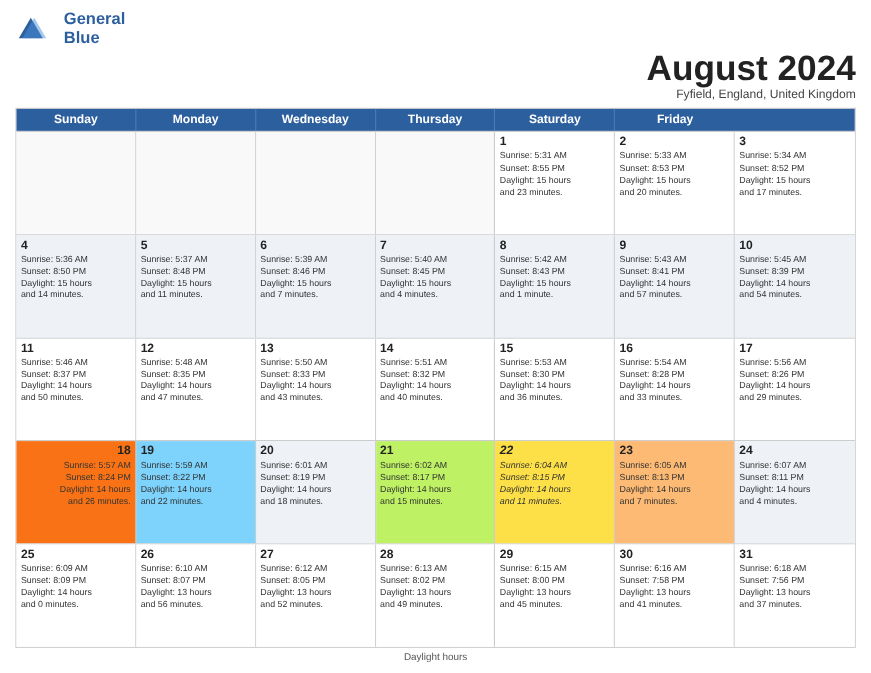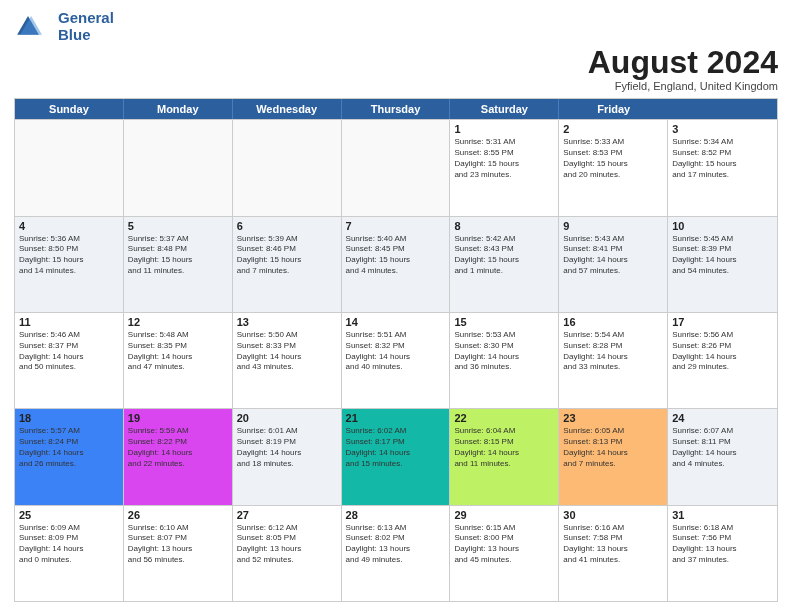--- a/index.html
+++ b/index.html
@@ -266,49 +266,49 @@
           </div>
           <div class="cal-cell">
             <div class="day-number">17</div>
             <div class="day-info" style="white-space: pre-line;">Sunrise: 5:56 AM
 Sunset: 8:26 PM
 Daylight: 14 hours
 and 29 minutes.</div>
           </div>
         </div>
         <div class="cal-row">
-          <div class="cal-cell" style="background: #3b82f6;">
+          <div class="cal-cell" style="background: #f97316; text-align: right;">
             <div class="day-number">18</div>
             <div class="day-info" style="white-space: pre-line;">Sunrise: 5:57 AM
 Sunset: 8:24 PM
 Daylight: 14 hours
 and 26 minutes.</div>
           </div>
-          <div class="cal-cell" style="background: #d946ef;">
+          <div class="cal-cell" style="background: #7dd3fc;">
             <div class="day-number">19</div>
             <div class="day-info" style="white-space: pre-line;">Sunrise: 5:59 AM
 Sunset: 8:22 PM
 Daylight: 14 hours
 and 22 minutes.</div>
           </div>
           <div class="cal-cell" style="background: rgb(238, 242, 247);">
             <div class="day-number">20</div>
             <div class="day-info" style="white-space: pre-line;">Sunrise: 6:01 AM
 Sunset: 8:19 PM
 Daylight: 14 hours
 and 18 minutes.</div>
           </div>
-          <div class="cal-cell" style="background: #14b8a6;">
+          <div class="cal-cell" style="background: #bef264;">
             <div class="day-number">21</div>
             <div class="day-info" style="white-space: pre-line;">Sunrise: 6:02 AM
 Sunset: 8:17 PM
 Daylight: 14 hours
 and 15 minutes.</div>
           </div>
-          <div class="cal-cell" style="background: #bef264;">
+          <div class="cal-cell" style="background: #fde047; font-style: italic;">
             <div class="day-number">22</div>
             <div class="day-info" style="white-space: pre-line;">Sunrise: 6:04 AM
 Sunset: 8:15 PM
 Daylight: 14 hours
 and 11 minutes.</div>
           </div>
           <div class="cal-cell" style="background: #fdba74;">
             <div class="day-number">23</div>
             <div class="day-info" style="white-space: pre-line;">Sunrise: 6:05 AM
 Sunset: 8:13 PM
@@ -370,13 +370,14 @@
             <div class="day-number">31</div>
             <div class="day-info" style="white-space: pre-line;">Sunrise: 6:18 AM
 Sunset: 7:56 PM
 Daylight: 13 hours
 and 37 minutes.</div>
           </div>
         </div>
       </div>
   </div>
 
+  <div class="footer-note">Daylight hours</div>
 </div>
 
 </body></html>

